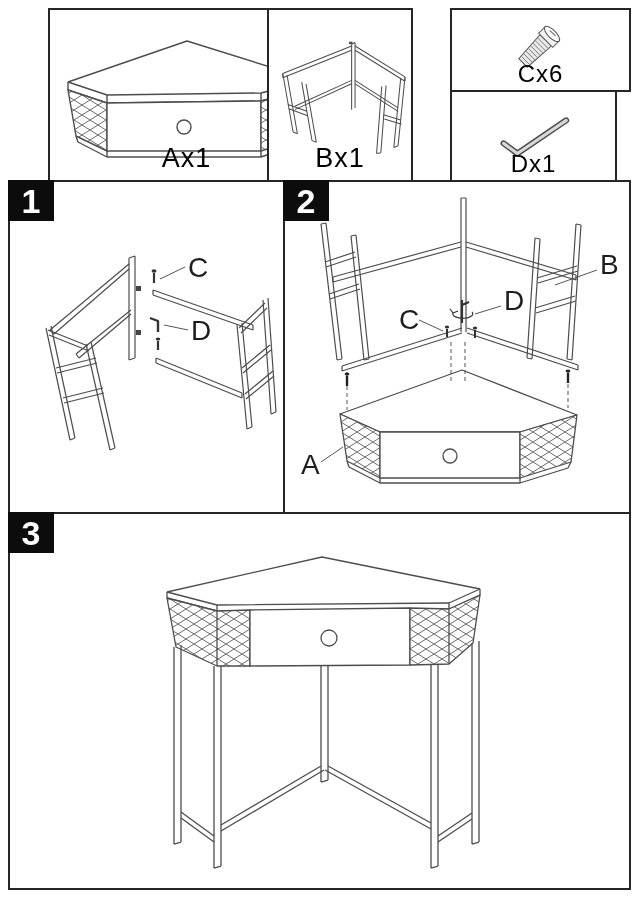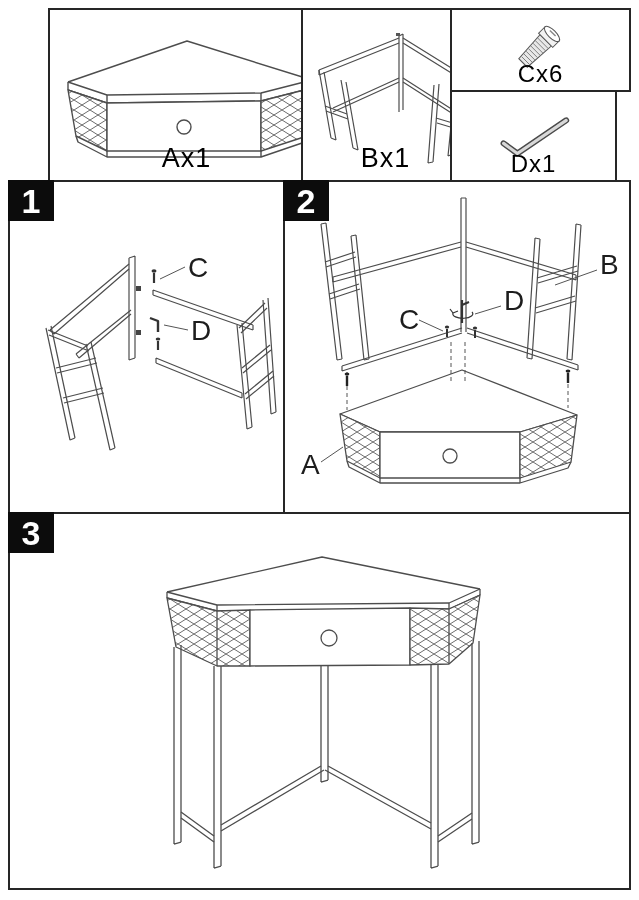--- a/index.html
+++ b/index.html
@@ -5,21 +5,21 @@
   html,body{margin:0;padding:0;background:#ffffff;}
   .sheet{
     position:relative;width:639px;height:900px;background:#ffffff;
     font-family:"Liberation Sans",sans-serif;overflow:hidden;
   }
   .panel{
     position:absolute;box-sizing:border-box;border:2px solid #262626;background:#fff;
   }
   .panel svg{display:block;width:100%;height:100%;}
   #p-a{left:8px;top:8px;width:277px;height:174px;margin-left:40px;}
-  #p-b{left:301px;top:8px;width:169px;height:174px;}
+  #p-b{left:267px;top:8px;width:146px;height:174px;}
   #p-c{left:450px;top:8px;width:181px;height:84px;}
   #p-d{left:450px;top:90px;width:167px;height:92px;}
   #p-1{left:8px;top:180px;width:277px;height:334px;}
   #p-2{left:283px;top:180px;width:348px;height:334px;}
   #p-3{left:8px;top:512px;width:623px;height:378px;}
   .plabel{
     position:absolute;left:0;right:0;bottom:6px;text-align:center;
     font-size:27px;color:#000000;letter-spacing:1px;
   }
   .plabel.small{font-size:24px;bottom:2px;}

